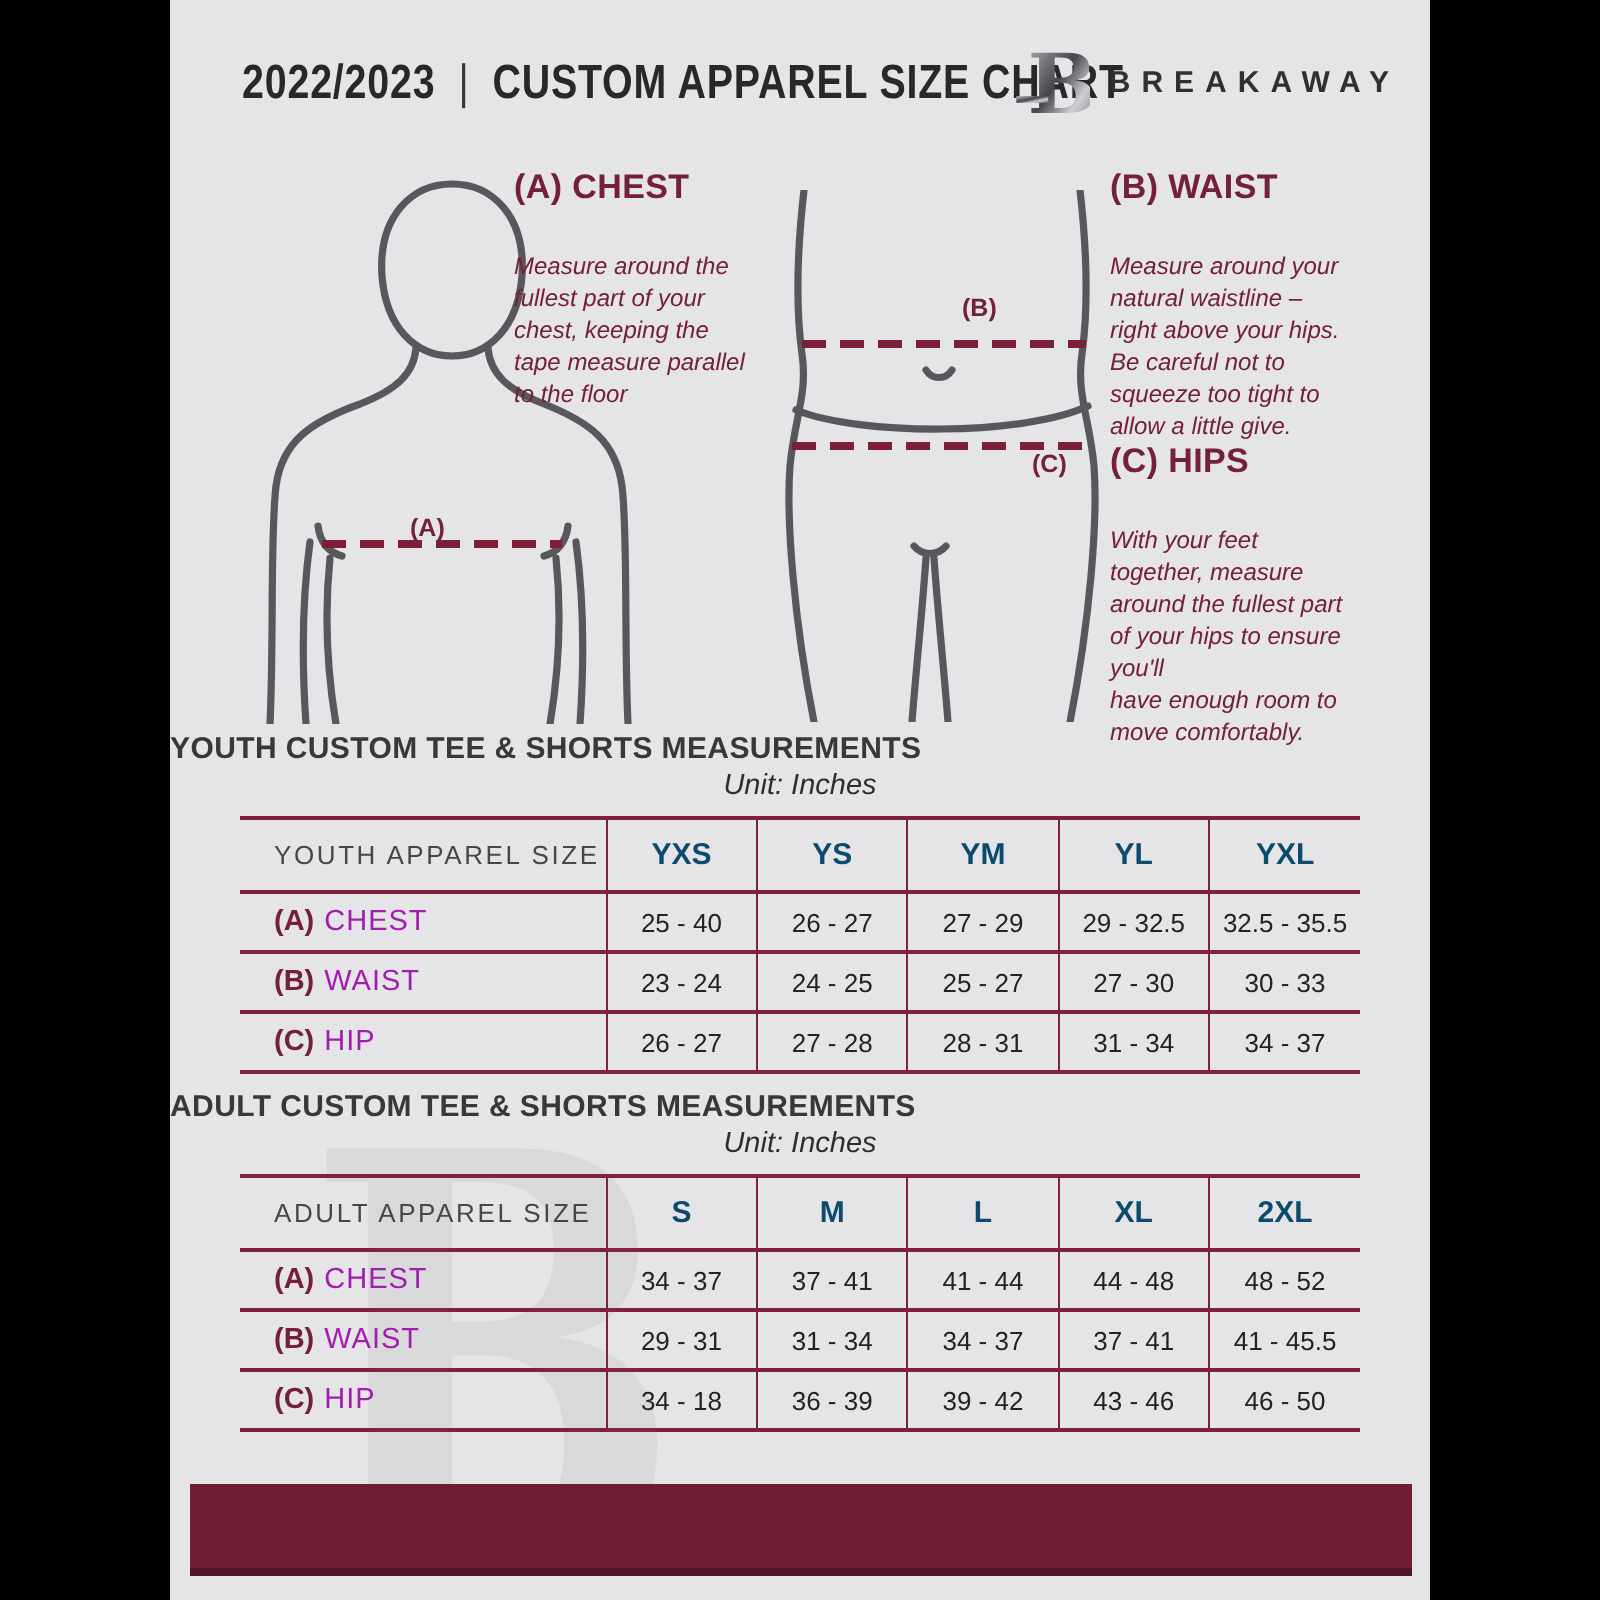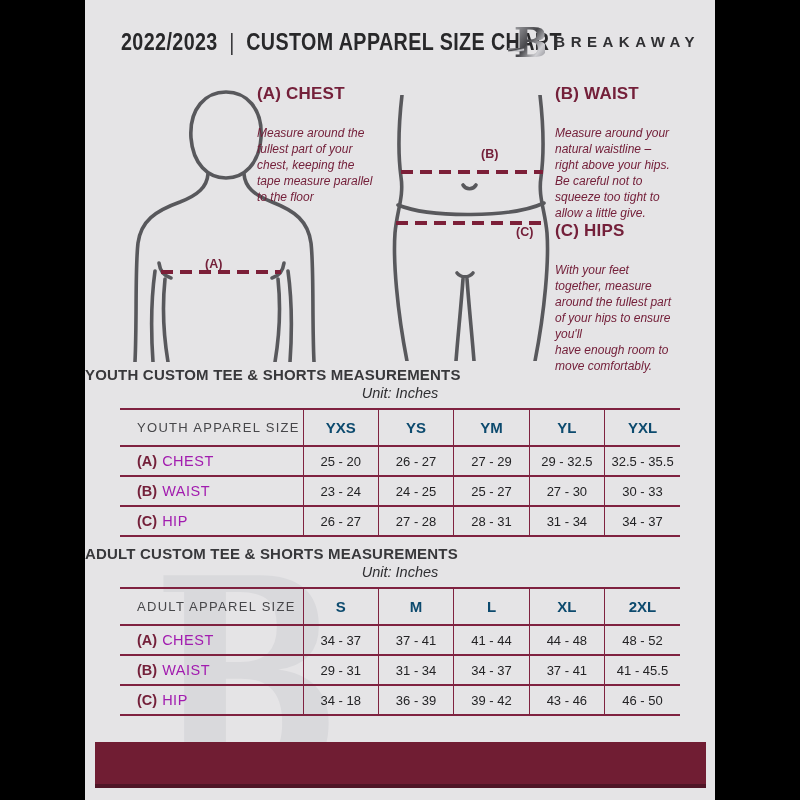--- a/index.html
+++ b/index.html
@@ -180,21 +180,21 @@
               <th class="size-cell">YXS</th>
               <th class="size-cell">YS</th>
               <th class="size-cell">YM</th>
               <th class="size-cell">YL</th>
               <th class="size-cell">YXL</th>
             </tr>
           </thead>
           <tbody>
             <tr>
               <td class="row-label"><span class="marker">(A)</span><span class="rlabel">CHEST</span></td>
-              <td class="value-cell">25 - 20</td>
+              <td class="value-cell">25 - 40</td>
               <td class="value-cell">26 - 27</td>
               <td class="value-cell">27 - 29</td>
               <td class="value-cell">29 - 32.5</td>
               <td class="value-cell">32.5 - 35.5</td>
             </tr>
             <tr>
               <td class="row-label"><span class="marker">(B)</span><span class="rlabel">WAIST</span></td>
               <td class="value-cell">23 - 24</td>
               <td class="value-cell">24 - 25</td>
               <td class="value-cell">25 - 27</td>

